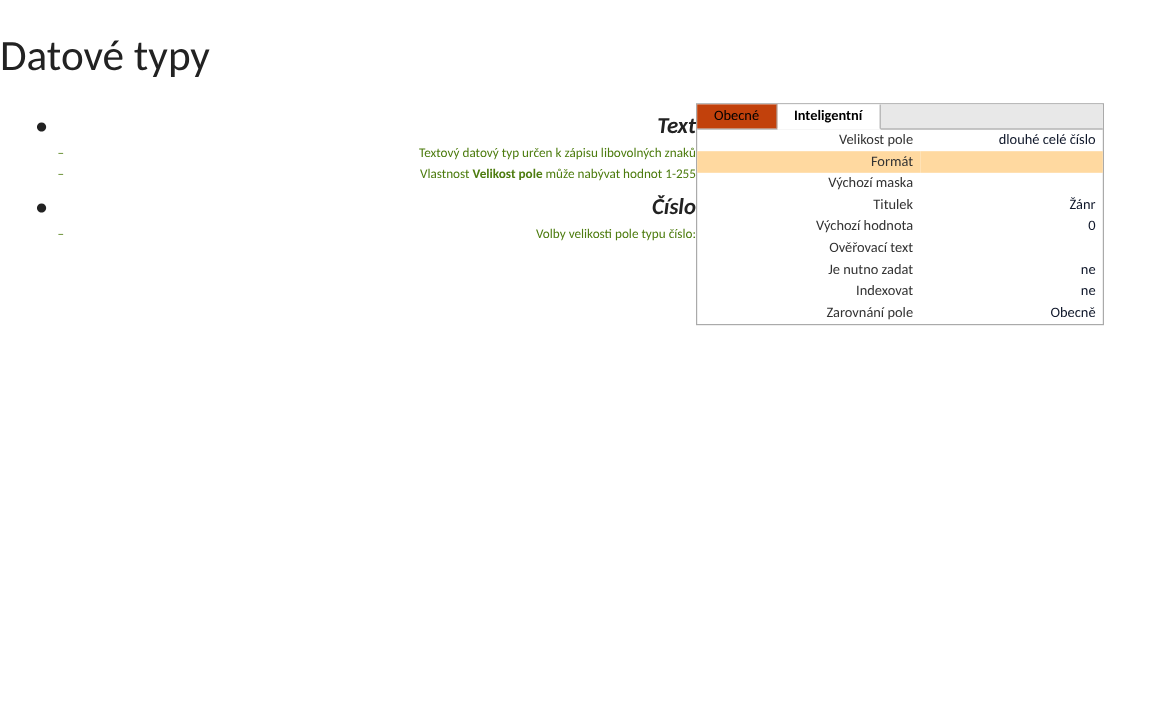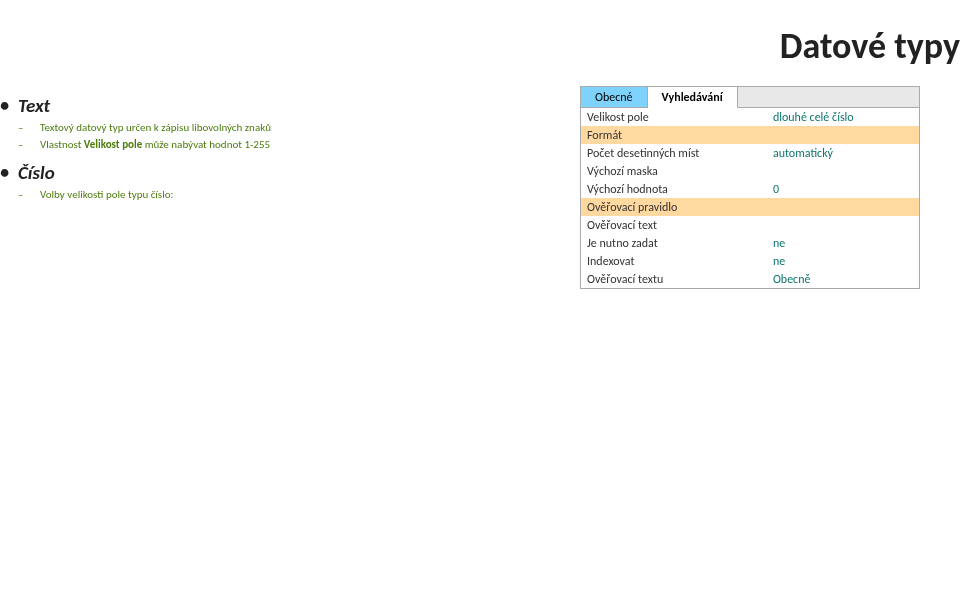--- a/index.html
+++ b/index.html
@@ -7,32 +7,34 @@
     body {
       font-family: 'Calibri', 'Segoe UI', Arial, sans-serif;
       background: #ffffff;
       width: 960px;
       height: 600px;
       overflow: hidden;
       position: relative;
     }
 
     .page-title {
-      text-align: right;
+      text-align: left;
       font-size: 36px;
-      font-weight: 700;
+      font-weight: 400;
       color: #222;
       padding-top: 24px;
       padding-bottom: 18px;
     }
 
     .content-area {
       display: flex;
       flex-direction: row;
+      padding-left: 30px;
       padding-right: 20px;
+      text-align: right;
     }
 
     .left-column {
       flex: 1;
       font-size: 17px;
       color: #222;
       line-height: 1.45;
     }
 
     .right-column {
@@ -120,41 +122,41 @@
     }
 
     .panel-tab.active {
       background: #fff;
       border-bottom: 1px solid #fff;
       margin-bottom: -1px;
       font-weight: 600;
     }
 
     .panel-tab.inactive {
-      background: #7dd3fc;
+      background: #c2410c;
     }
 
     .panel-table {
       width: 100%;
       border-collapse: collapse;
     }
 
     .panel-table tr td {
       padding: 2px 6px;
       font-size: 12px;
       border: none;
     }
 
     .panel-table tr td:first-child {
       width: 55%;
       color: #333;
     }
 
     .panel-table tr td:last-child {
-      color: #0f766e;
+      color: #0f172a;
     }
   </style>
 </head>
 <body>
 
 <h1 class="page-title">Datové typy</h1>
 
 <div class="content-area">
   <div class="left-column">
     <ul class="main-list">
@@ -171,61 +173,57 @@
           <li>Volby velikosti pole typu číslo:</li>
         </ul>
       </li>
     </ul>
   </div>
 
   <div class="right-column">
     <div class="panel">
       <div class="panel-tabs">
         <div class="panel-tab inactive">Obecné</div>
-        <div class="panel-tab active">Vyhledávání</div>
+        <div class="panel-tab active">Inteligentní</div>
       </div>
       <table class="panel-table">
         <tbody id="panel-rows">
             <tr>
               <td>Velikost pole</td>
               <td>dlouhé celé číslo</td>
             </tr>
             <tr style="background-color: rgb(255, 217, 160);">
               <td>Formát</td>
               <td></td>
             </tr>
             <tr>
-              <td>Počet desetinných míst</td>
-              <td>automatický</td>
-            </tr>
-            <tr>
               <td>Výchozí maska</td>
               <td></td>
             </tr>
             <tr>
+              <td>Titulek</td>
+              <td>Žánr</td>
+            </tr>
+            <tr>
               <td>Výchozí hodnota</td>
               <td>0</td>
             </tr>
-            <tr style="background-color: rgb(255, 217, 160);">
-              <td>Ověřovací pravidlo</td>
-              <td></td>
-            </tr>
             <tr>
               <td>Ověřovací text</td>
               <td></td>
             </tr>
             <tr>
               <td>Je nutno zadat</td>
               <td>ne</td>
             </tr>
             <tr>
               <td>Indexovat</td>
               <td>ne</td>
             </tr>
             <tr>
-              <td>Ověřovací textu</td>
+              <td>Zarovnání pole</td>
               <td>Obecně</td>
             </tr>
           </tbody>
       </table>
     </div>
   </div>
 </div>
 
 </body></html>

